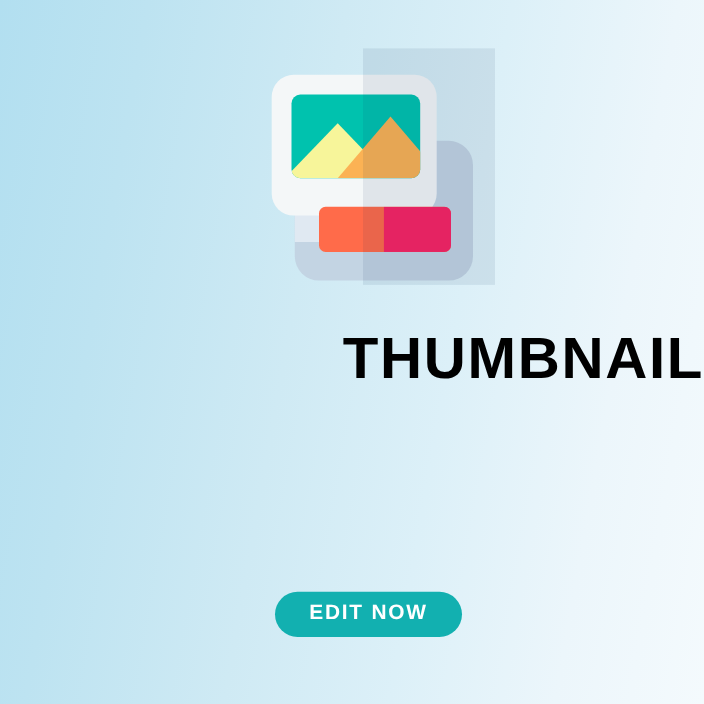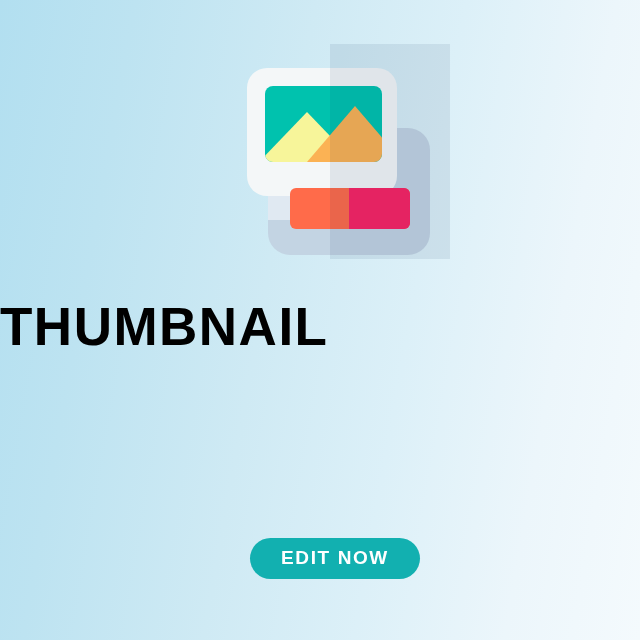--- a/index.html
+++ b/index.html
@@ -135,21 +135,21 @@
     background: rgba(10, 50, 90, 0.085);
     pointer-events: none;
   }
 
   
   #title {
     position: absolute;
     left: 0;
     top: 300px;
     width: 640px;
-    text-align: left;
+    text-align: right;
     color: #000000;
     font-weight: bold;
     font-size: 53px;
     line-height: 54px;
     letter-spacing: 1.5px;
   }
   #title .tline { display: block; white-space: nowrap; }
 
   
   #cta-wrap {

